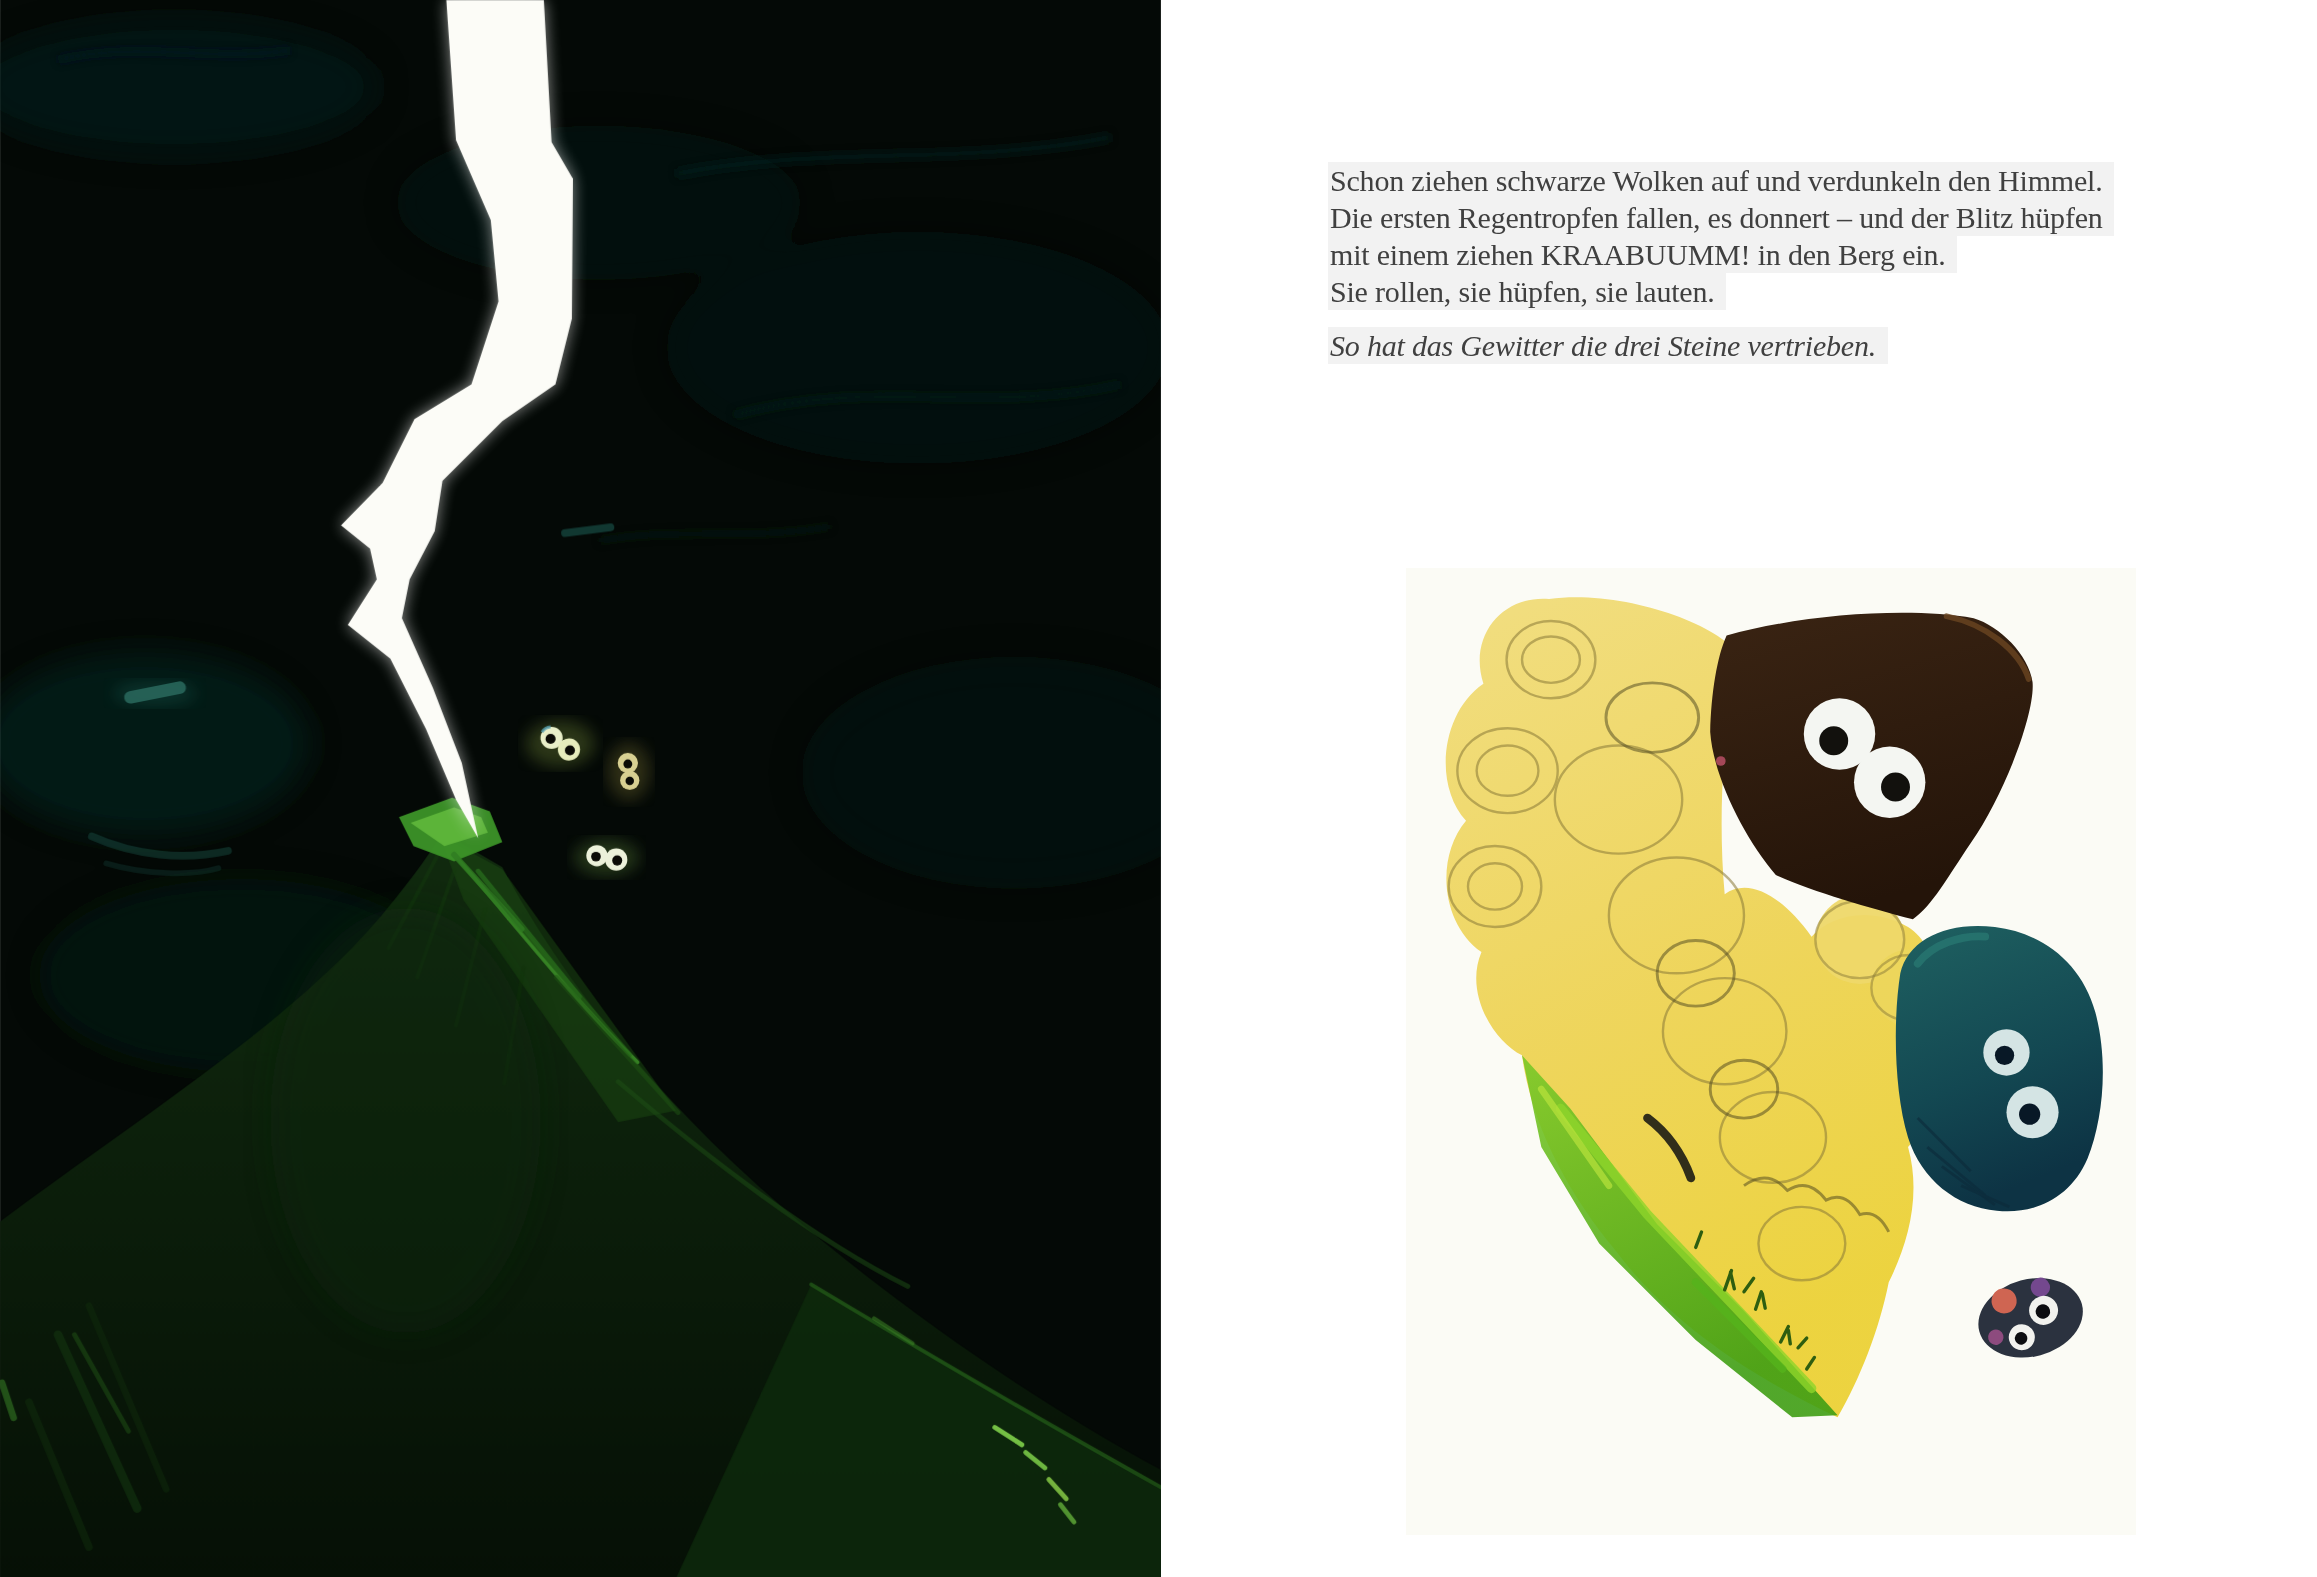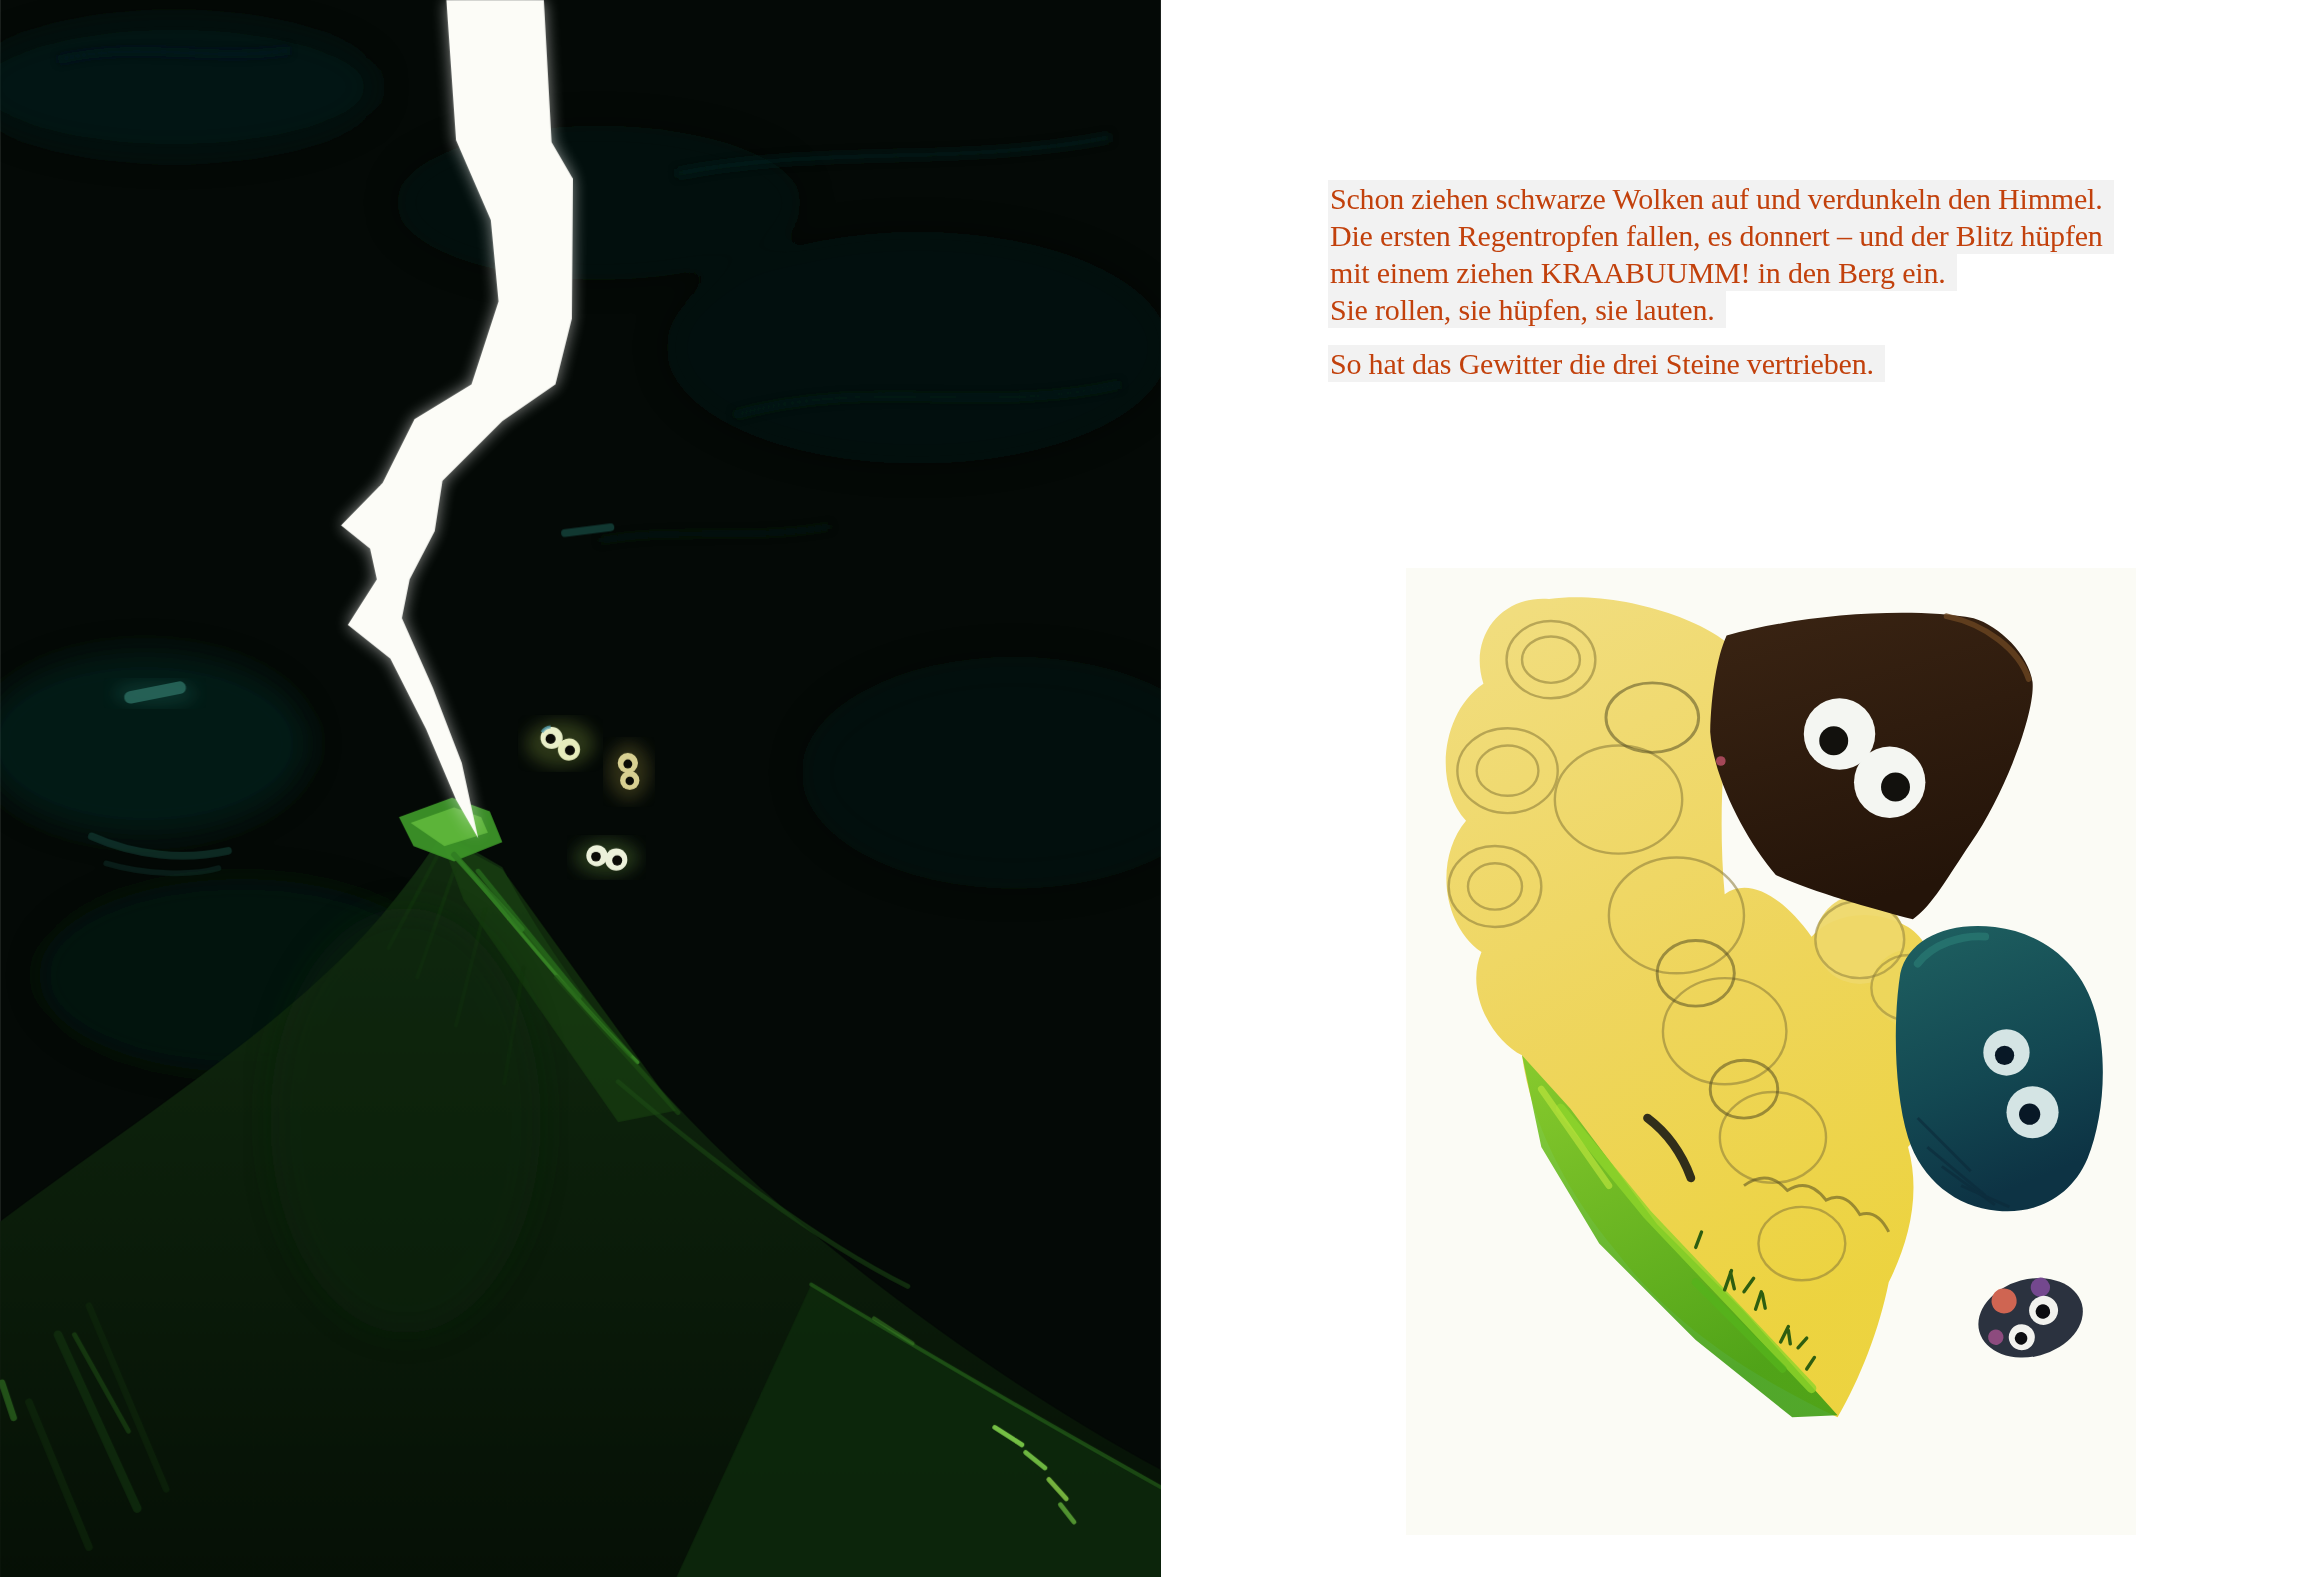--- a/index.html
+++ b/index.html
@@ -5,29 +5,29 @@
   html,body{margin:0;padding:0;}
   body{
     width:2317px;height:1578px;position:relative;overflow:hidden;
     background:#ffffff;
     font-family:"Liberation Serif","DejaVu Serif",serif;
   }
   .spread{position:absolute;left:0;top:0;width:2317px;height:1578px;}
   .left-page{position:absolute;left:0;top:0;width:1161px;height:1578px;}
   .left-page svg{display:block;}
   .story{
-    position:absolute;left:1330px;top:180px;
-    color:#c2410c;font-size:30px;line-height:37px;letter-spacing:-0.2px;
+    position:absolute;left:1330px;top:162px;
+    color:#404040;font-size:30px;line-height:37px;letter-spacing:-0.2px;
   }
   .story .line{
     display:table;white-space:pre;
     background:#f2f2f2;
     padding:0 11.6px 0 1.9px;margin-left:-1.9px;
   }
-  .para2{margin-top:17.4px;}
+  .para2{margin-top:17.4px;font-style:italic;}
   .illus-panel{
     position:absolute;left:1406px;top:568px;width:730px;height:967px;
     background:#fbfbf5;
   }
   .illus-panel svg{display:block;}
 </style>
 </head>
 <body>
 
 <div class="spread">

